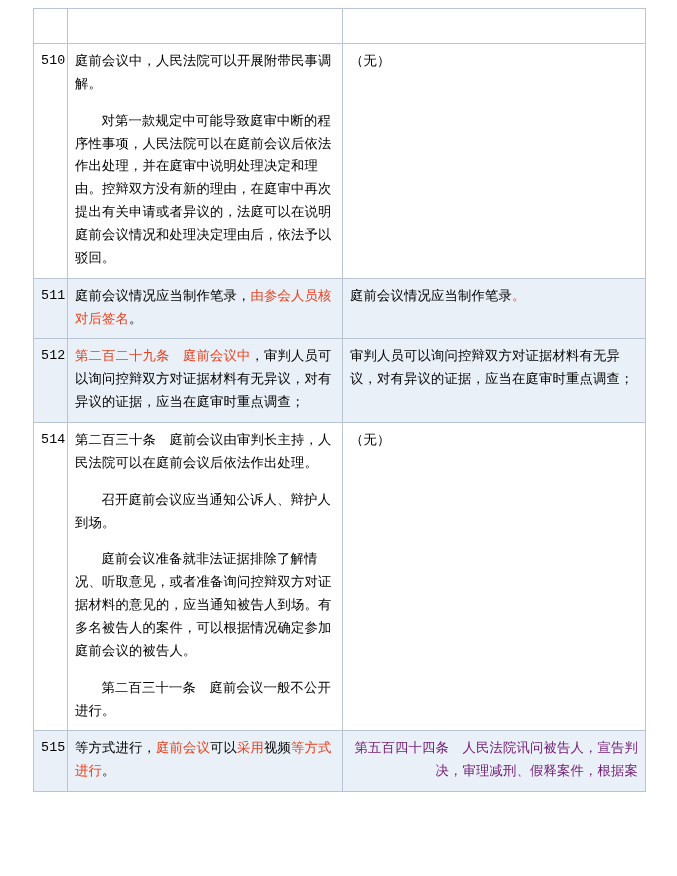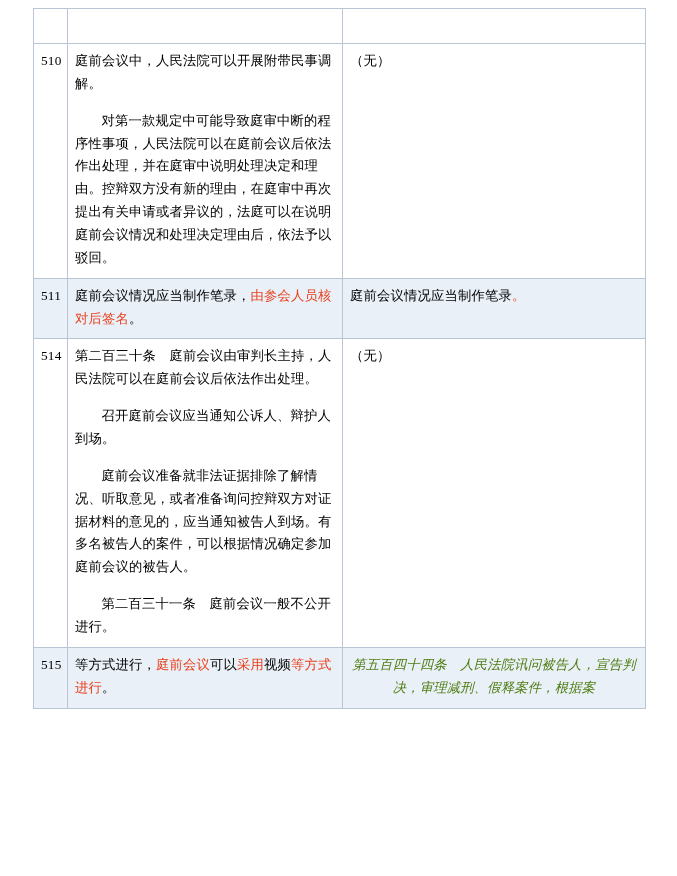--- a/index.html
+++ b/index.html
@@ -36,37 +36,36 @@
     vertical-align: top;
     padding: 6px 7px 8px 7px;
     font-size: 13.3px;
     line-height: 1.72;
     letter-spacing: 0.2px;
   }
   td.num {
     text-align: left;
     padding: 6px 2px 8px 2px;
     font-size: 13.3px;
-    font-family: Liberation Serif, serif;
+    font-family: Liberation Mono, monospace;
   }
   tr.spacer td {
     height: 34px;
     padding: 0;
   }
   tr.shade td {
     background: #eaf0f8;
   }
   .p { margin: 0; }
   .p + .p { margin-top: 14px; }
   .indent { text-indent: 2em; }
   .red { color: #e8401c; }
   .center-red {
-    color: #4d7c0f;
-    text-align: center;
-    font-style: italic;
+    color: #701a75;
+    text-align: right;
   }
   .cell-right-note { font-size: 13.3px; }
 </style>
 </head>
 <body>
 
 <div class="page">
   <table class="doc">
     <colgroup>
       <col class="c-num">
@@ -94,20 +93,29 @@
       <tr class="shade">
         <td class="num">511</td>
         <td>
           <p class="p"><span>庭前会议情况应当制作笔录，</span><span class="red">由参会人员核对后签名</span><span>。</span></p>
         </td>
         <td>
           <p class="p"><span>庭前会议情况应当制作笔录</span><span class="red">。</span></p>
         </td>
       </tr>
 
+      <tr class="shade">
+        <td class="num">512</td>
+        <td>
+          <p class="p"><span class="red">第二百二十九条　庭前会议中</span><span>，审判人员可以询问控辩双方对证据材料有无异议，对有异议的证据，应当在庭审时重点调查；</span></p>
+        </td>
+        <td>
+          <p class="p">审判人员可以询问控辩双方对证据材料有无异议，对有异议的证据，应当在庭审时重点调查；</p>
+        </td>
+      </tr>
 
       <tr>
         <td class="num">514</td>
         <td>
           <p class="p">第二百三十条　庭前会议由审判长主持，人民法院可以在庭前会议后依法作出处理。</p>
           <p class="p indent">召开庭前会议应当通知公诉人、辩护人到场。</p>
           <p class="p indent">庭前会议准备就非法证据排除了解情况、听取意见，或者准备询问控辩双方对证据材料的意见的，应当通知被告人到场。有多名被告人的案件，可以根据情况确定参加庭前会议的被告人。</p>
           <p class="p indent">第二百三十一条　庭前会议一般不公开进行。</p>
         </td>
         <td class="cell-right-note">

